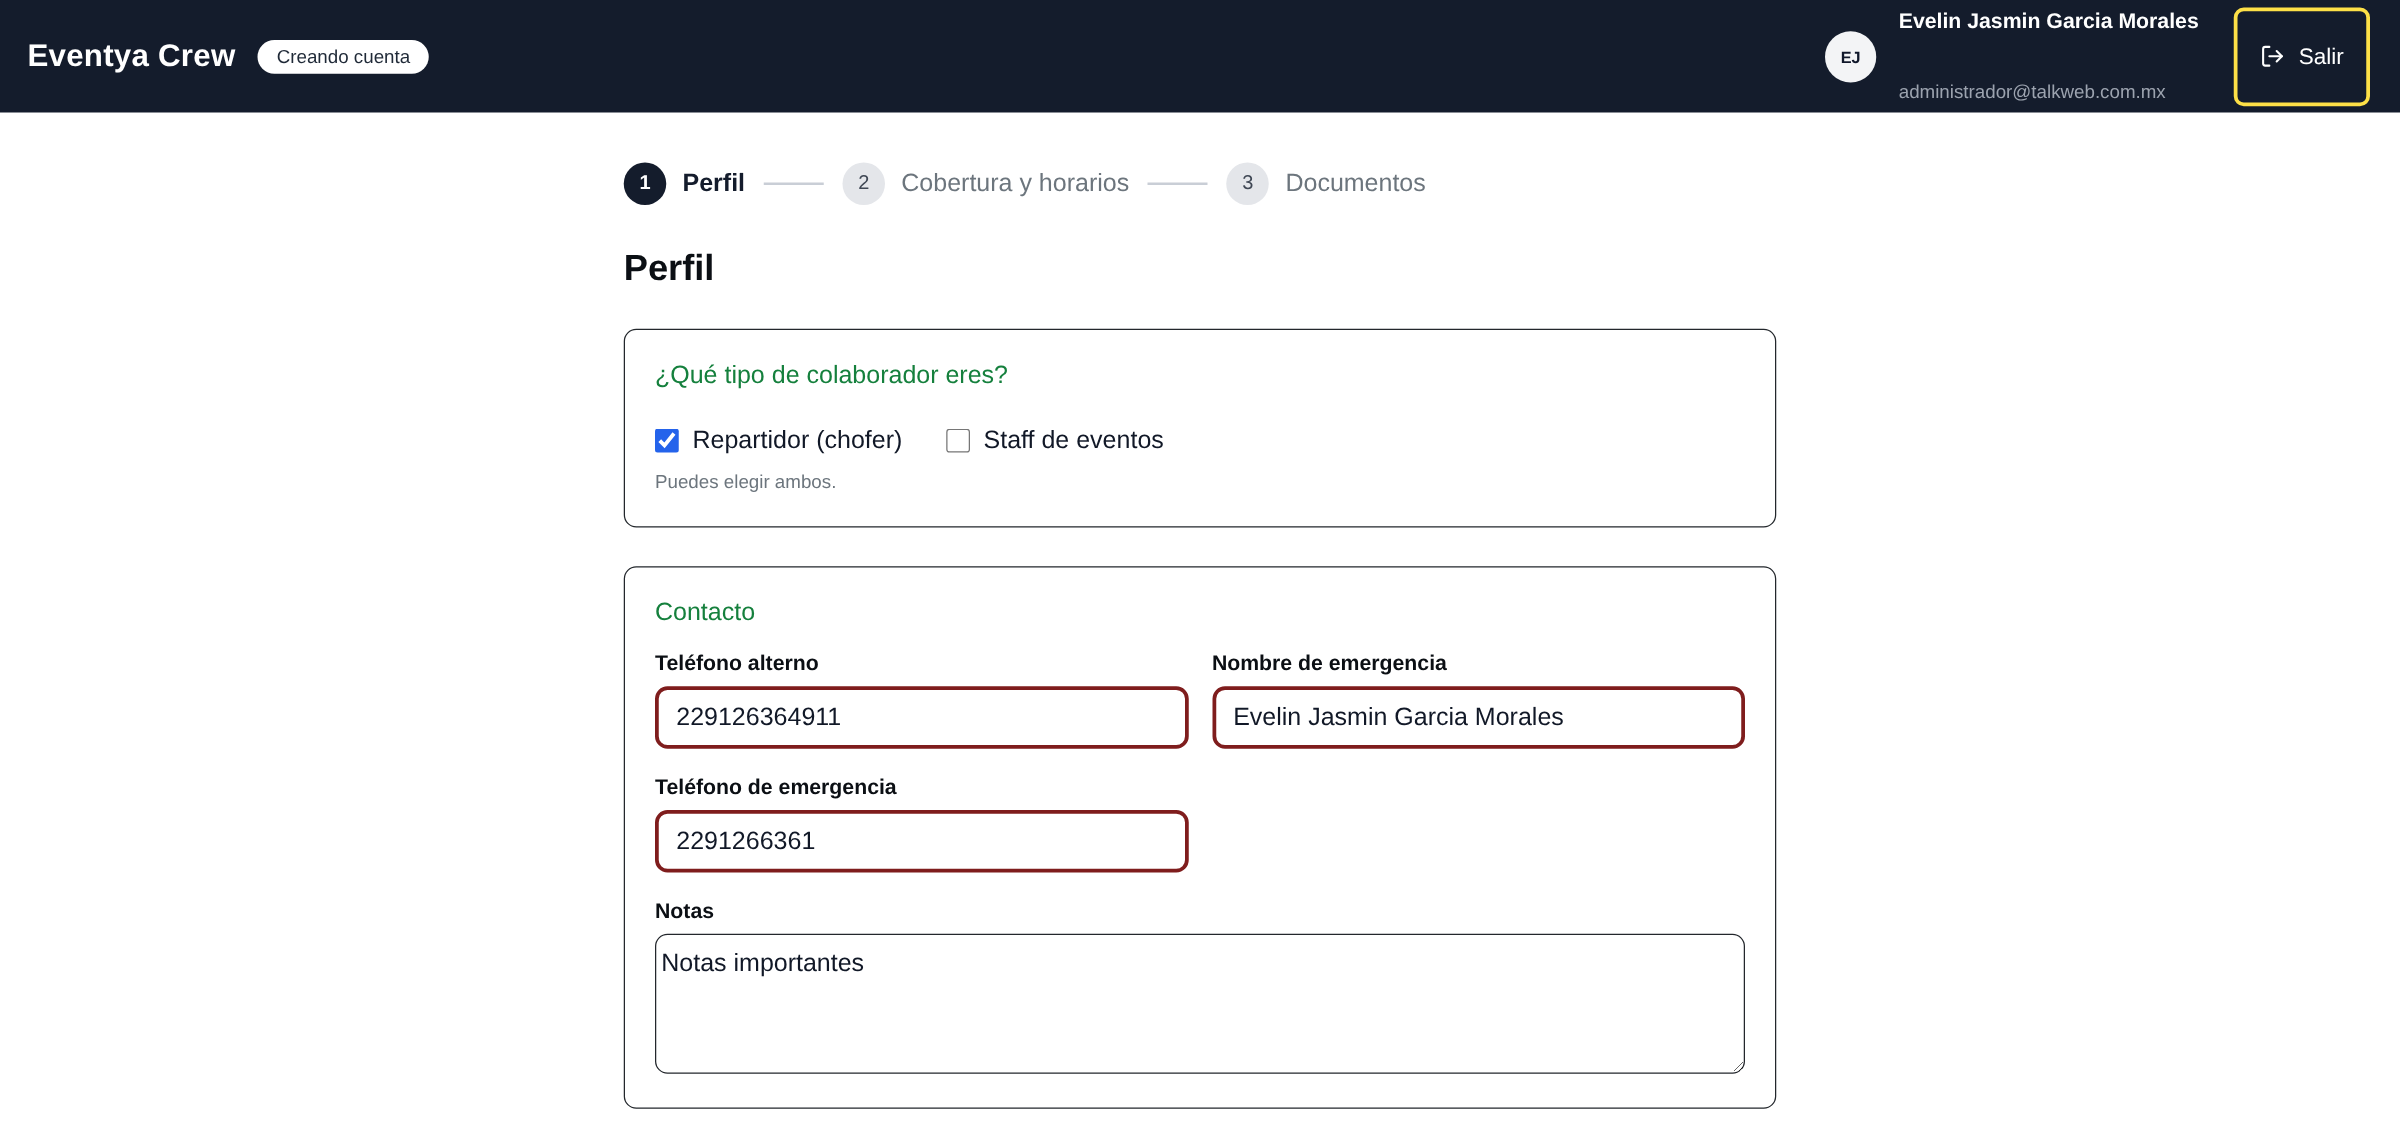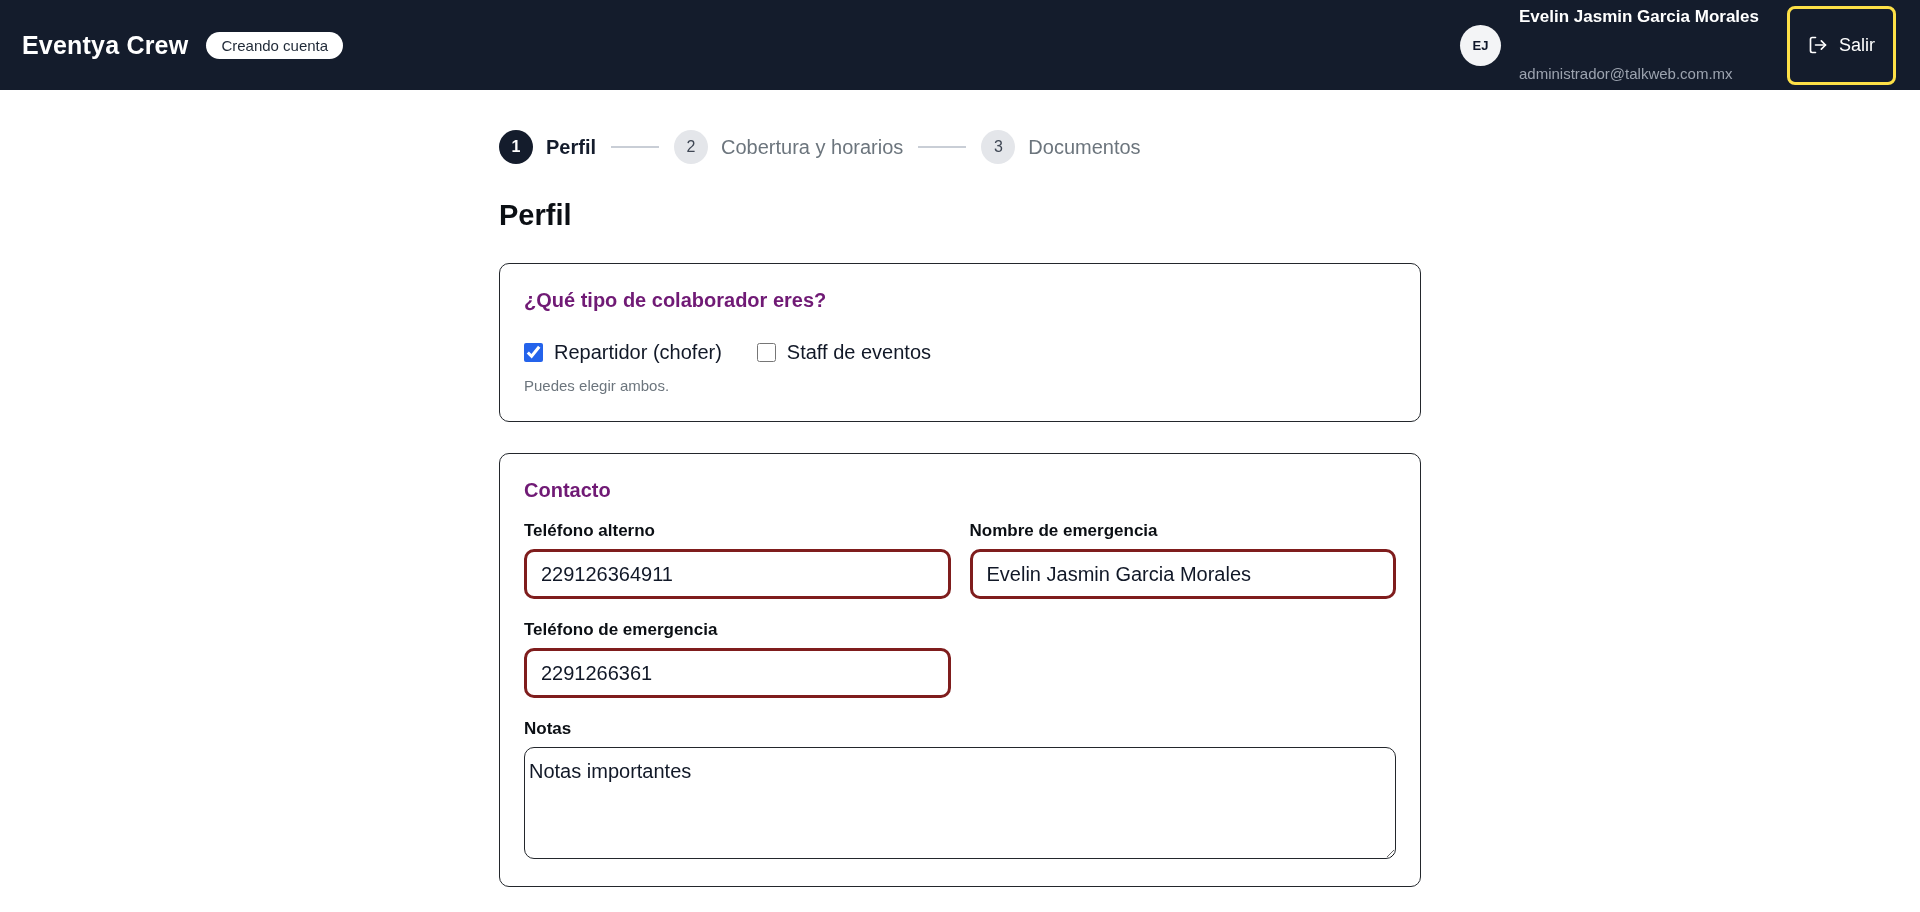--- a/index.html
+++ b/index.html
@@ -58,21 +58,21 @@
   .connector { width: 48px; height: 2px; background: #c9ced6; flex: none; }
 
   
   .page-title { font-size: 29px; font-weight: 700; color: #0b0f14; margin: 35px 0 31px; }
 
   
   .card {
     border: 1px solid #23272c; border-radius: 10px; background: #ffffff;
     padding: 25px 24px 27px; margin-bottom: 31px;
   }
-  .card-title { font-size: 20px; font-weight: 700; color: #701a75; margin: 0; }
+  .card-title { font-size: 20px; font-weight: 400; color: #15803d; margin: 0; }
 
   
   .checkbox-row { display: flex; align-items: center; gap: 35px; margin-top: 29px; }
   .checkbox-item { display: flex; align-items: center; gap: 11px; font-size: 20px; color: #111827; cursor: pointer; }
   .checkbox-item input[type="checkbox"] {
     width: 19px; height: 19px; margin: 0; accent-color: #2463eb; cursor: pointer;
   }
   .helper-text { margin-top: 13px; font-size: 15px; color: #6c757d; }
 
   

